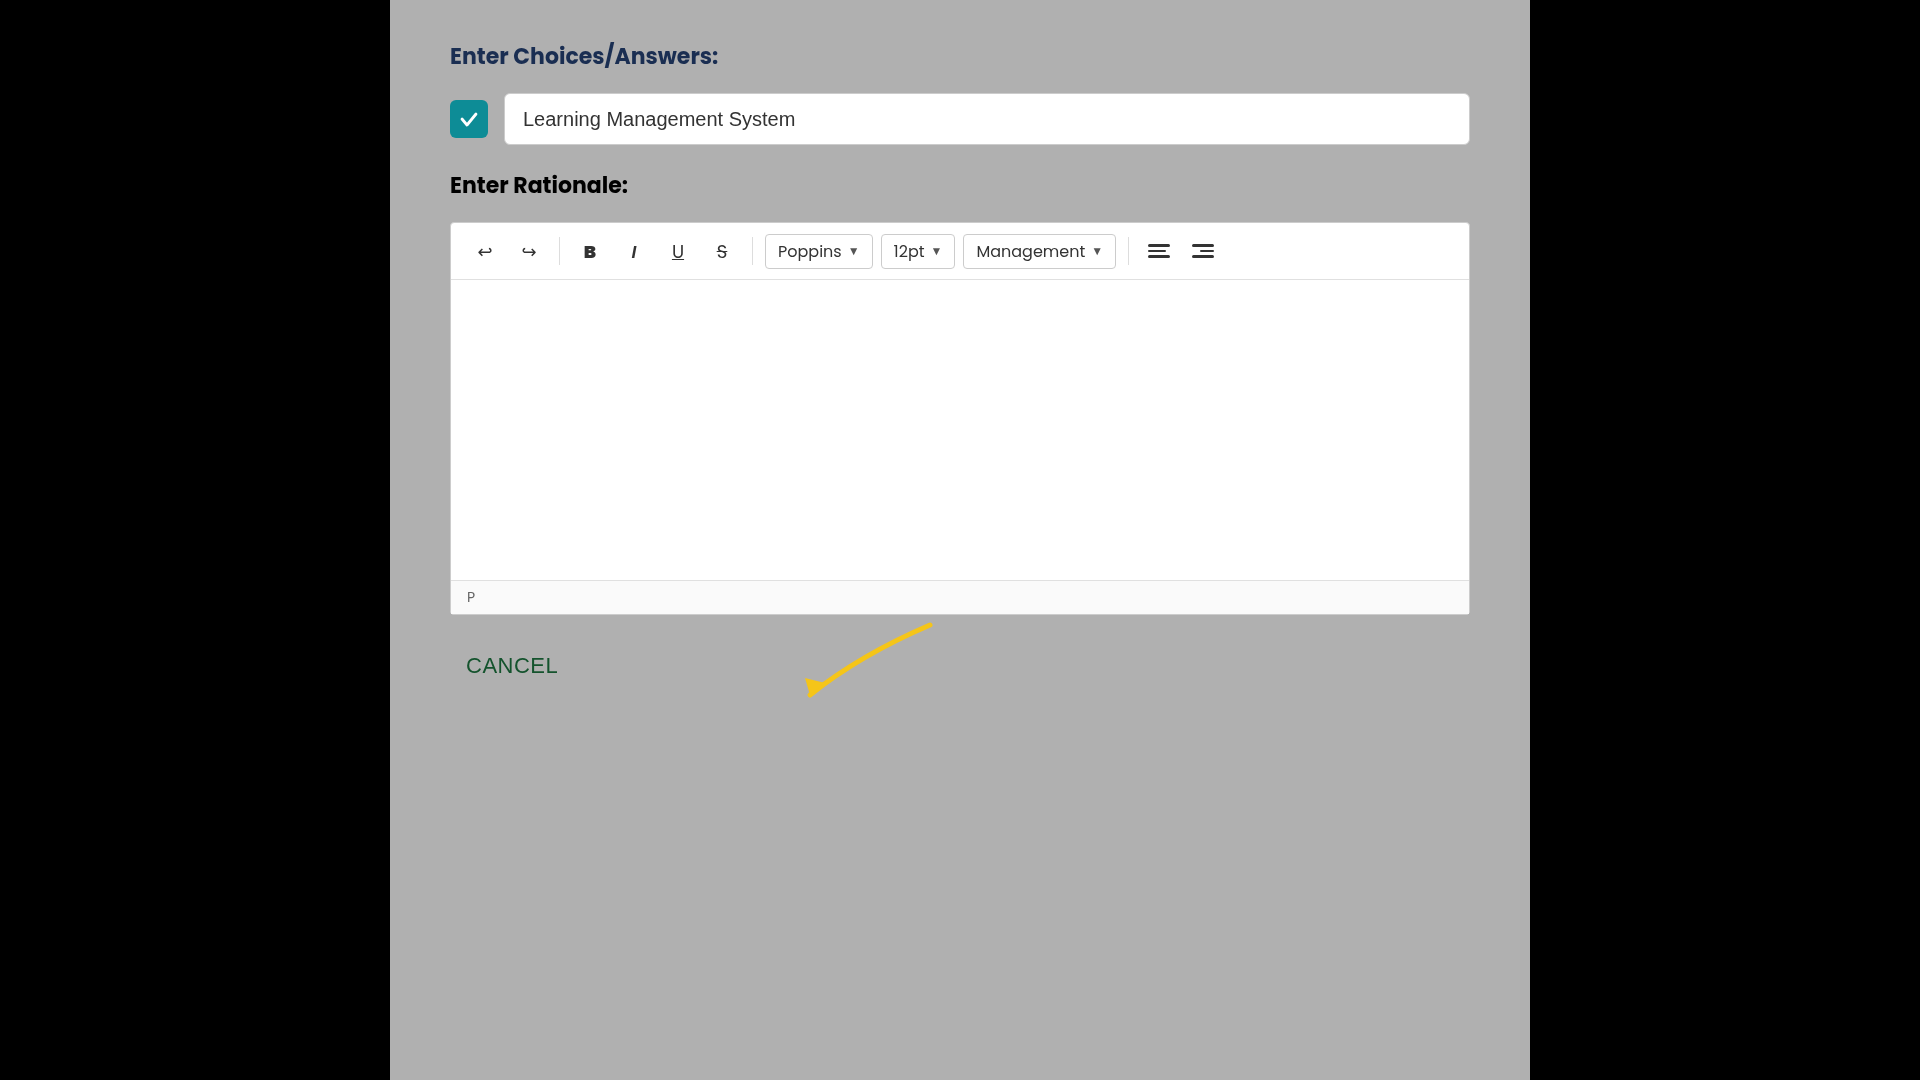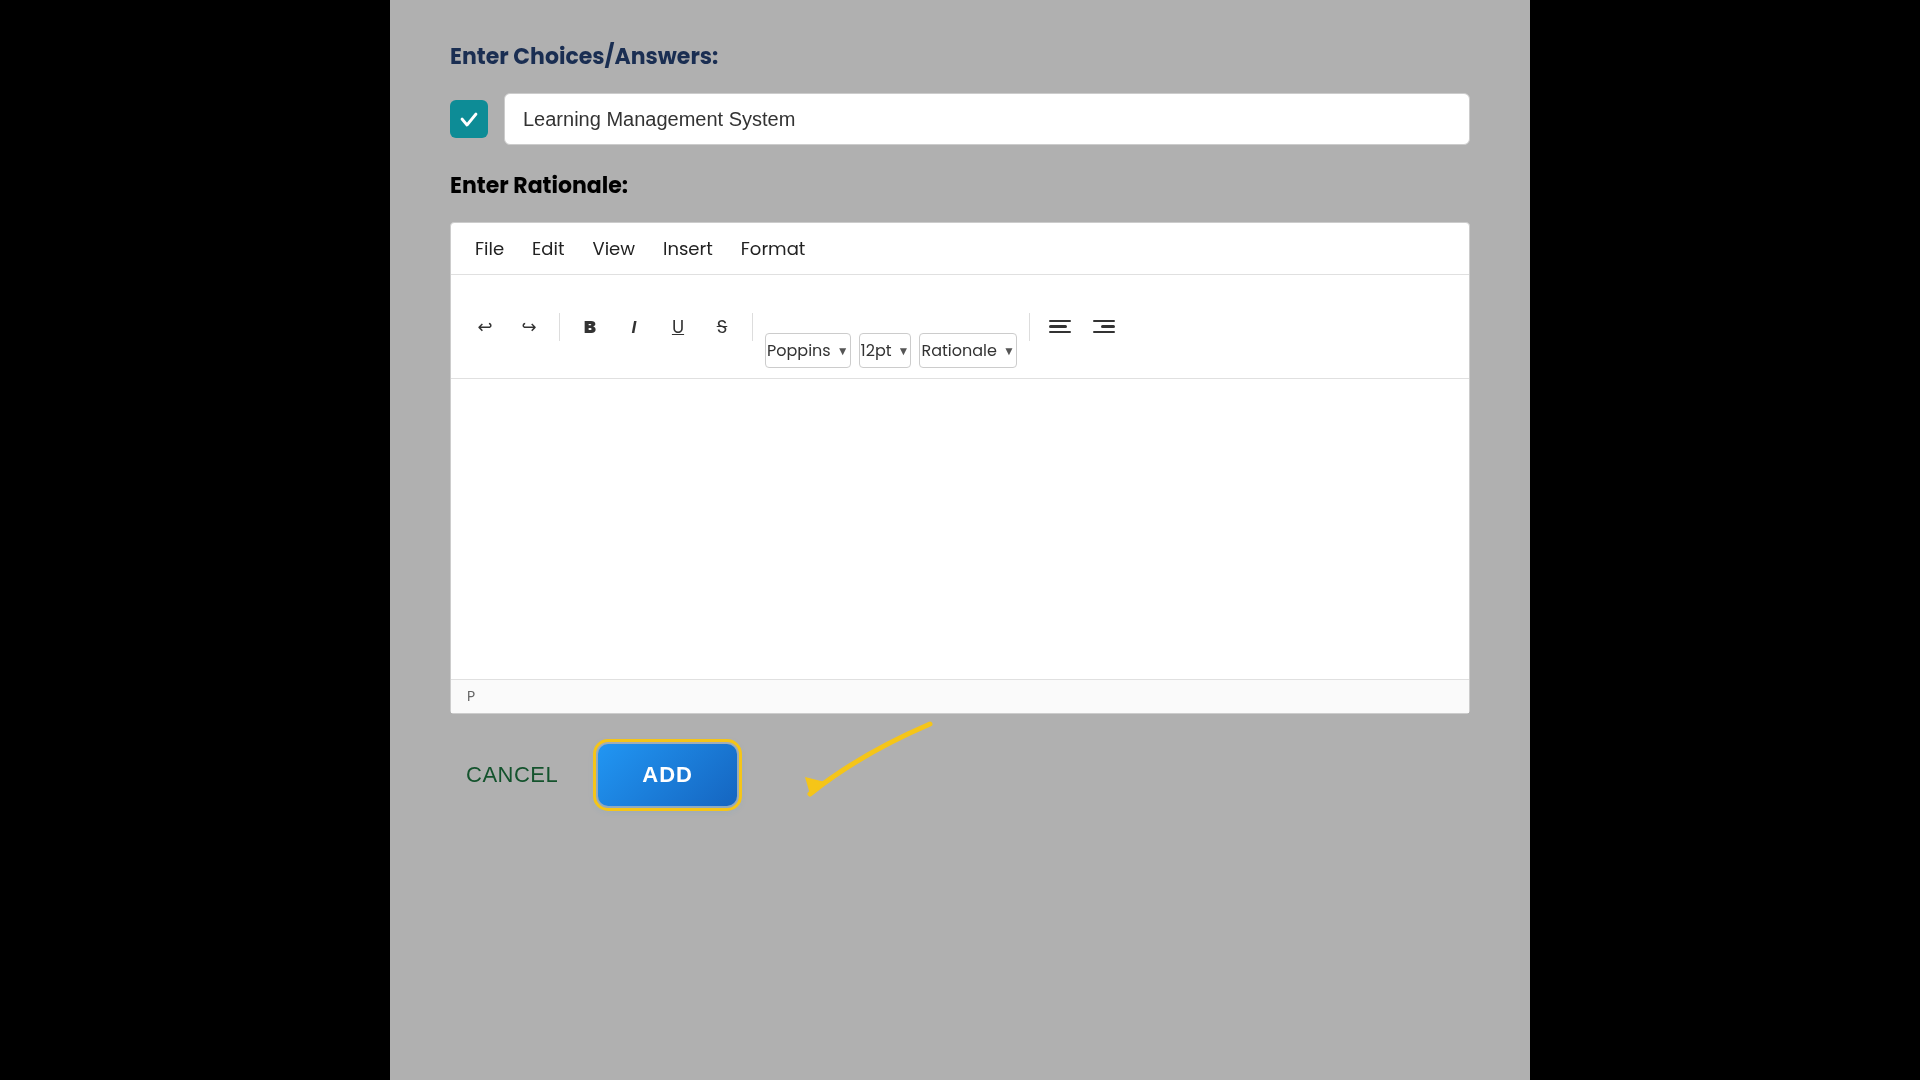--- a/index.html
+++ b/index.html
@@ -130,29 +130,28 @@
 
     .toolbar-bold { font-weight: 900; }
     .toolbar-italic { font-style: italic; font-weight: 600; }
     .toolbar-underline { text-decoration: underline; }
     .toolbar-strikethrough { text-decoration: line-through; }
 
     .toolbar-select {
       display: flex;
       align-items: center;
       gap: 6px;
-      padding: 4px 1px;
+      padding: 4px 12px;
       border: 1px solid #ccc;
       border-radius: 4px;
       background: #fff;
       font-size: 16px;
       color: #333;
       cursor: pointer;
       user-select: none;
-      margin-top: 48px;
     }
 
     .chevron-down {
       font-size: 12px;
       color: #555;
     }
 
     .editor-body {
       flex: 1;
       min-height: 300px;
@@ -260,47 +259,40 @@
         <polyline points="4,11 9,17 18,6" stroke="white" stroke-width="2.8" stroke-linecap="round" stroke-linejoin="round"></polyline>
       </svg>
     </div>
     <input class="choice-input" type="text" value="Learning Management System" style="">
   </div>
 
   <div class="rationale-label">Enter Rationale:</div>
 
   <div class="editor-container">
 
-    <div class="editor-menubar">
-      <span class="menu-item">File</span>
-      <span class="menu-item">Edit</span>
-      <span class="menu-item">View</span>
-      <span class="menu-item">Insert</span>
-      <span class="menu-item">Format</span>
-    </div>
 
     <div class="editor-toolbar">
       <div class="toolbar-btn undo-icon">↩</div>
       <div class="toolbar-btn redo-icon">↪</div>
       <div class="toolbar-divider"></div>
       <div class="toolbar-btn toolbar-bold">B</div>
       <div class="toolbar-btn toolbar-italic">I</div>
       <div class="toolbar-btn toolbar-underline">U</div>
       <div class="toolbar-btn toolbar-strikethrough">S</div>
       <div class="toolbar-divider"></div>
       <div class="toolbar-select">
         <span>Poppins</span>
         <span class="chevron-down">▼</span>
       </div>
       <div class="toolbar-select">
         <span>12pt</span>
         <span class="chevron-down">▼</span>
       </div>
       <div class="toolbar-select">
-        <span>Rationale</span>
+        <span>Management</span>
         <span class="chevron-down">▼</span>
       </div>
       <div class="toolbar-divider"></div>
       <div class="toolbar-btn">
         <div class="align-left">
           <span style="width:22px;"></span>
           <span style="width:18px;"></span>
           <span style="width:22px;"></span>
         </div>
       </div>
@@ -315,21 +307,20 @@
 
     <div class="editor-body" contenteditable="true" style=""></div>
 
     <div class="editor-statusbar">
       <span>P</span>
     </div>
   </div>
 
   <div class="buttons-row">
     <button class="cancel-btn">CANCEL</button>
-    <button class="add-btn">ADD</button>
 
     <svg class="arrow-annotation" viewBox="0 0 200 100" xmlns="http://www.w3.org/2000/svg">
       <path d="M 170 10 Q 100 40 50 80" stroke="#f5c518" stroke-width="5" fill="none" stroke-linecap="round"></path>
       <polygon points="50,80 65,68 45,63" fill="#f5c518"></polygon>
     </svg>
   </div>
 
 </div>
 
 </body></html>

